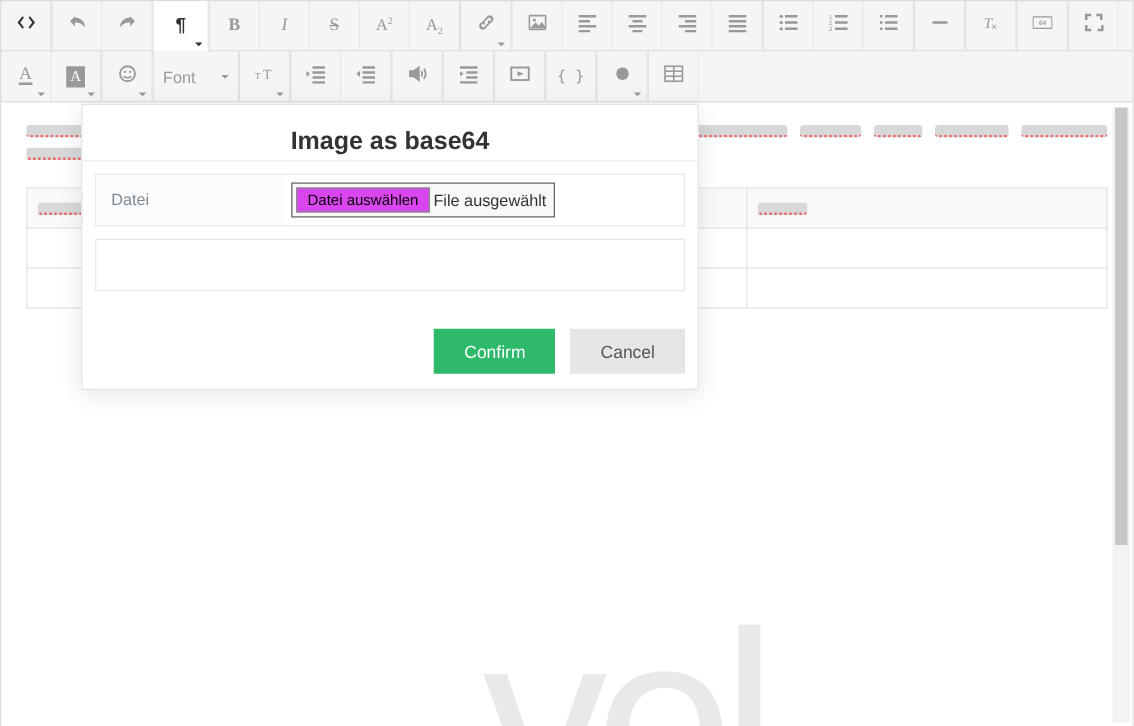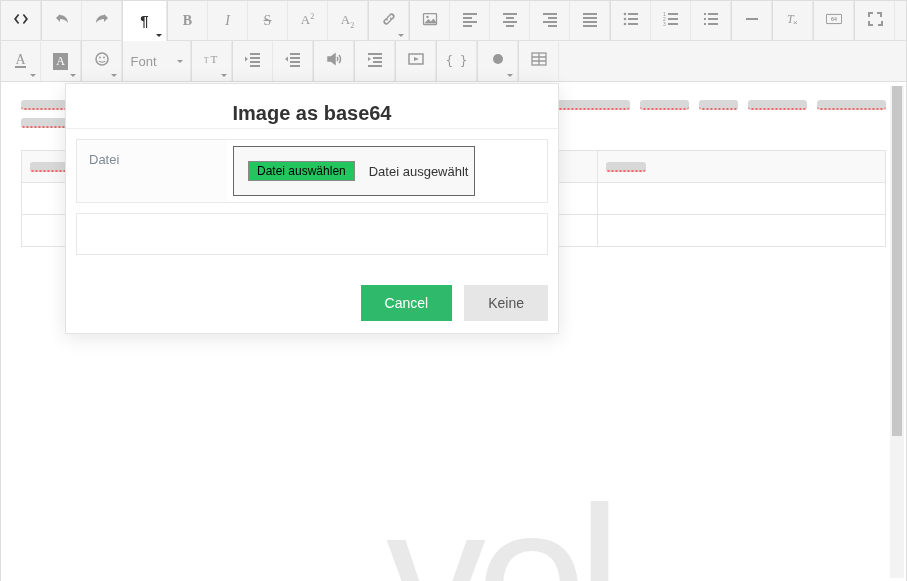--- a/index.html
+++ b/index.html
@@ -181,24 +181,24 @@
     }
     .file-box {
       border: 1px solid #666;
       padding: 0;
       display: inline-flex;
       align-items: center;
       background: #f8f8f8;
     }
     .file-btn {
       border: 1px solid #888;
-      background: #22c55e;
+      background: #d946ef;
       padding: 2px 8px;
       font-size: 12px;
-      margin: 14px;
+      margin: 3px;
       cursor: pointer;
     }
     .file-status {
       font-size: 13px;
       color: #333;
       padding-right: 6px;
     }
     .desc-input {
       flex: 1;
       border: none;
@@ -487,27 +487,27 @@
 <div class="modal">
   <div class="modal-header">
     <h2>Image as base64</h2>
   </div>
   <div class="modal-body">
     <div class="form-row">
       <div class="form-label">Datei</div>
       <div class="form-control">
         <div class="file-box">
           <button class="file-btn">Datei auswählen</button>
-          <span class="file-status">Datei ausgewählt</span>
+          <span class="file-status">File ausgewählt</span>
         </div>
       </div>
     </div>
     <div class="form-row">
       <div class="form-control">
         <input class="desc-input" type="text" value="" style="">
       </div>
     </div>
   </div>
   <div class="modal-footer">
-    <button class="btn btn-confirm">Cancel</button>
-    <button class="btn btn-cancel">Keine</button>
+    <button class="btn btn-confirm">Confirm</button>
+    <button class="btn btn-cancel">Cancel</button>
   </div>
 </div>
 
 </body></html>

